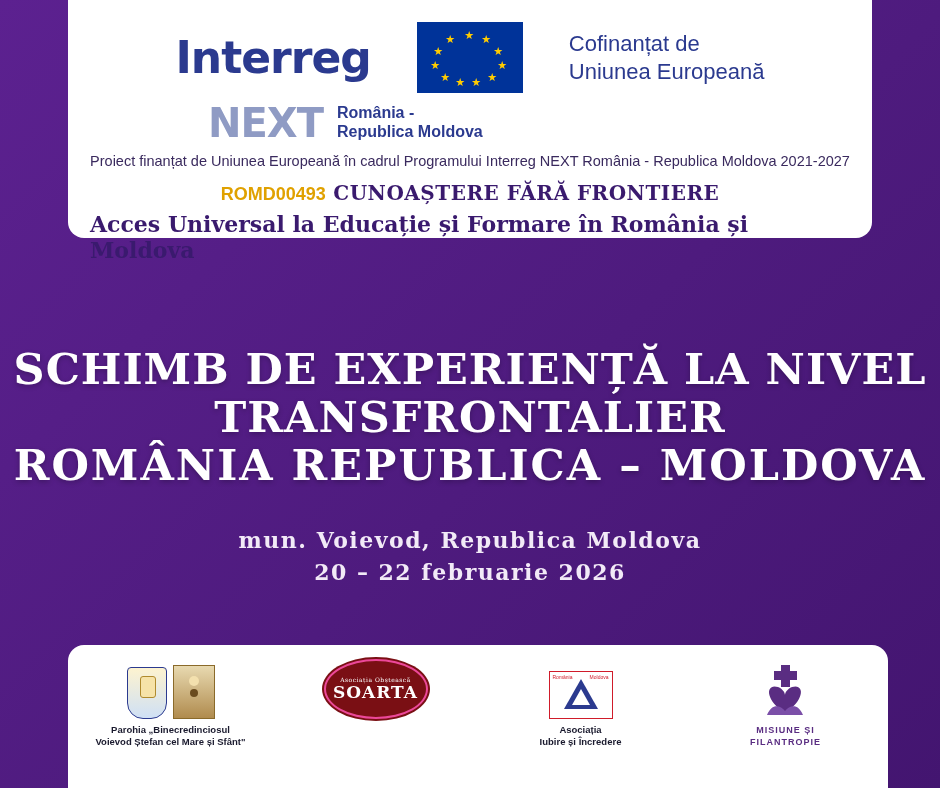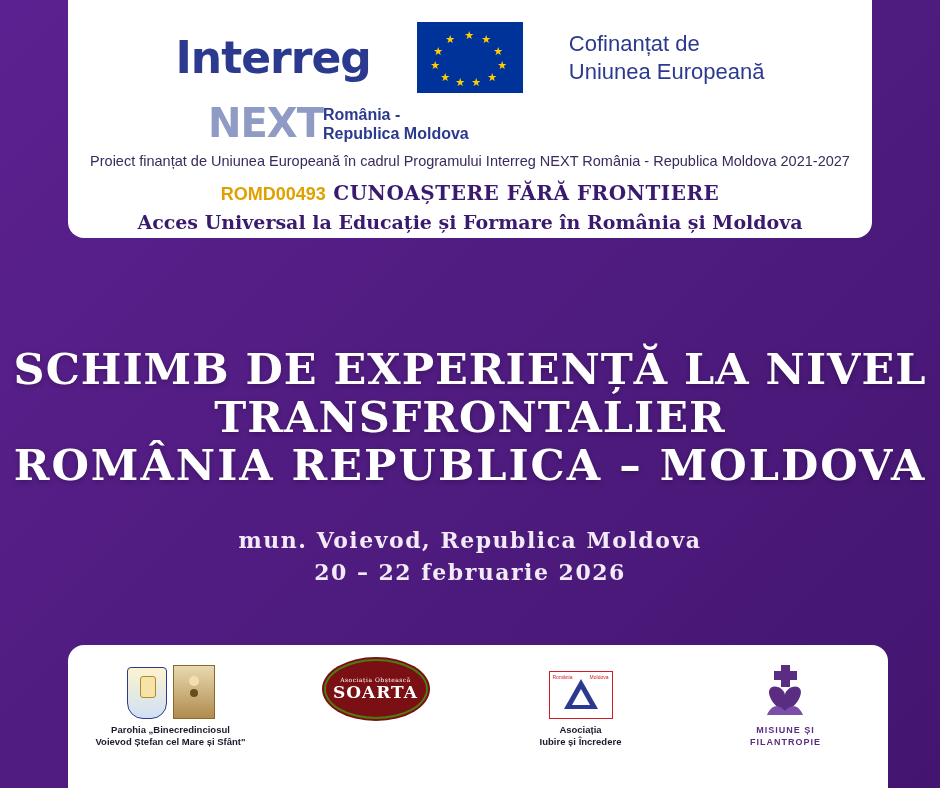--- a/index.html
+++ b/index.html
@@ -67,22 +67,23 @@
   .eu-text {
     font-family: "Liberation Sans", sans-serif;
     font-size: 22px;
     line-height: 1.25;
     color: #2b3a8f;
     font-weight: 400;
   }
 
   .next-row {
     display: flex;
-    align-items: flex-end;
+    align-items: flex-start;
     justify-content: flex-start;
+    gap: 14px;
     margin: 10px 0 0 118px;
   }
   .next-word {
     font-family: "DejaVu Sans", sans-serif;
     font-weight: bold;
     font-size: 40px;
     letter-spacing: -1px;
     color: #8f9bc4;
     line-height: 1;
   }
@@ -113,24 +114,24 @@
   }
   .code {
     color: #e0a100;
     font-family: "Liberation Sans", sans-serif;
     font-weight: bold;
     font-size: 18px;
     letter-spacing: 0px;
   }
   .title-line-3 {
     margin-top: 6px;
-    text-align: center;
+    text-align: left;
     font-family: "DejaVu Serif", serif;
     font-weight: bold;
-    font-size: 19px;
+    font-size: 22px;
     color: #3a1a6e;
   }
 
   
   .headline {
     position: absolute;
     left: 0;
     top: 345px;
     width: 940px;
     text-align: center;
@@ -238,21 +239,21 @@
     height: 56px;
     border-radius: 50%;
     background: #7a0f14;
     color: #ffffff;
     display: flex;
     flex-direction: column;
     align-items: center;
     justify-content: center;
     font-family: "DejaVu Serif", serif;
     margin: 0 auto;
-    border: 2px solid #4d7c0f;
+    border: 2px solid #ec4899;
     box-shadow: 0 0 0 2px #7a0f14;
   }
   .oval-logo .top-txt {
     font-size: 6px;
     letter-spacing: 0.5px;
     line-height: 1;
   }
   .oval-logo .big-txt {
     font-size: 17px;
     font-weight: bold;

